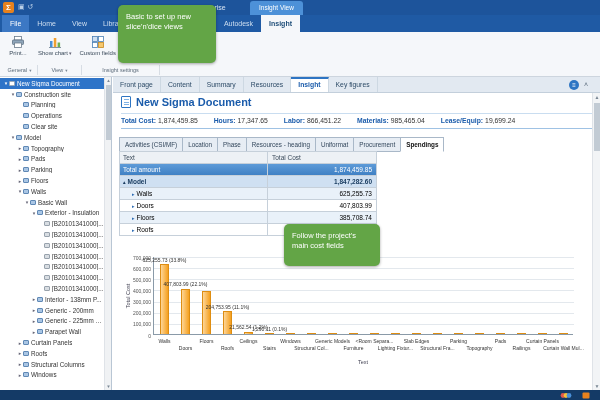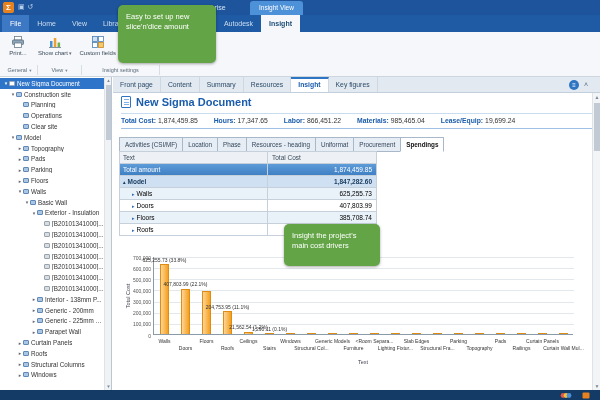--- a/index.html
+++ b/index.html
@@ -218,22 +218,22 @@
         <span class="rgroup">
           <span>View</span>
           <span class="gcaret">▾</span>
         </span>
         <span class="rgroup">
           <span>Insight settings</span>
         </span>
       </div>
   </div>
 
-  <div class="callout setup">Easy to set up new slice'n'dice amount</div>
-  <div class="callout drivers">Insight the project's main cost drivers</div>
+  <div class="callout setup">Basic to set up new slice'n'dice views</div>
+  <div class="callout drivers">Follow the project's main cost fields</div>
 
   <div class="sidebar">
     <div id="tree">
         <div class="trow sel" style="padding-left: 3px;">
           <span class="texp">▾</span>
           <span class="ticon document"></span>
           <span class="tlbl">New Sigma Document</span>
         </div>
         <div class="trow" style="padding-left: 10px;">
           <span class="texp">▾</span>

